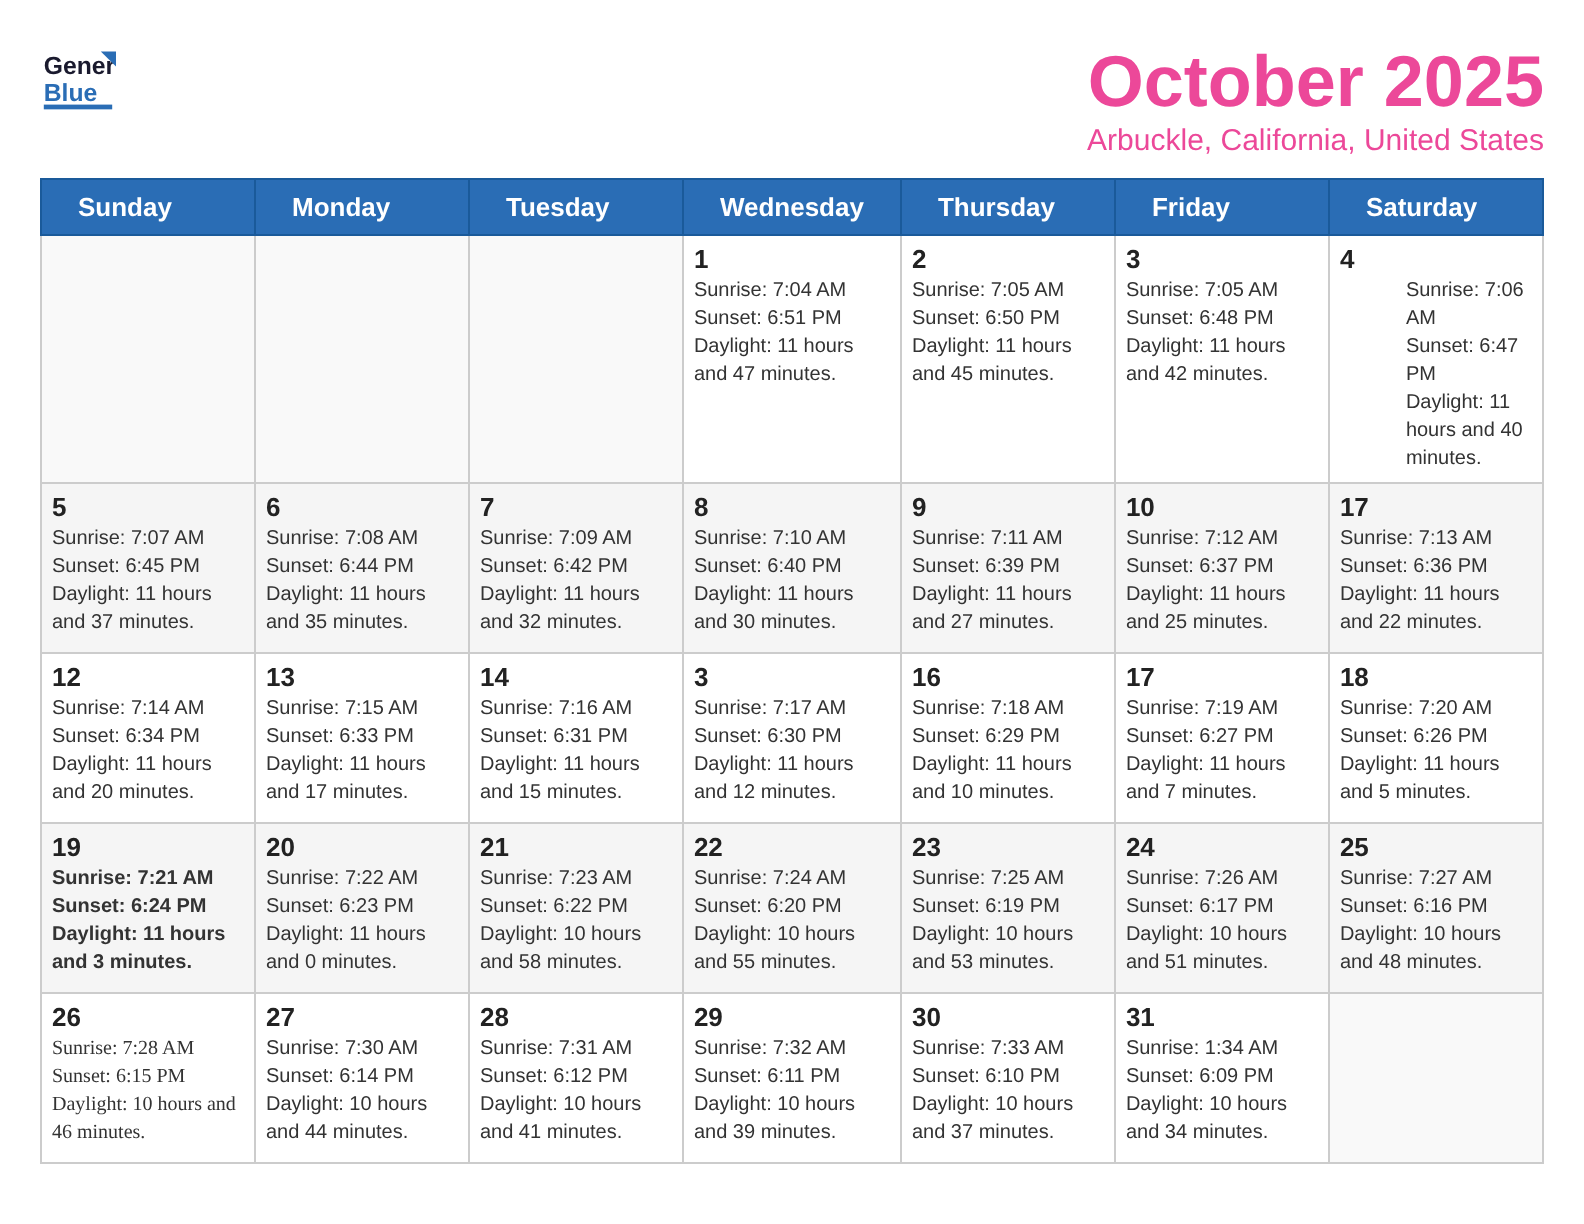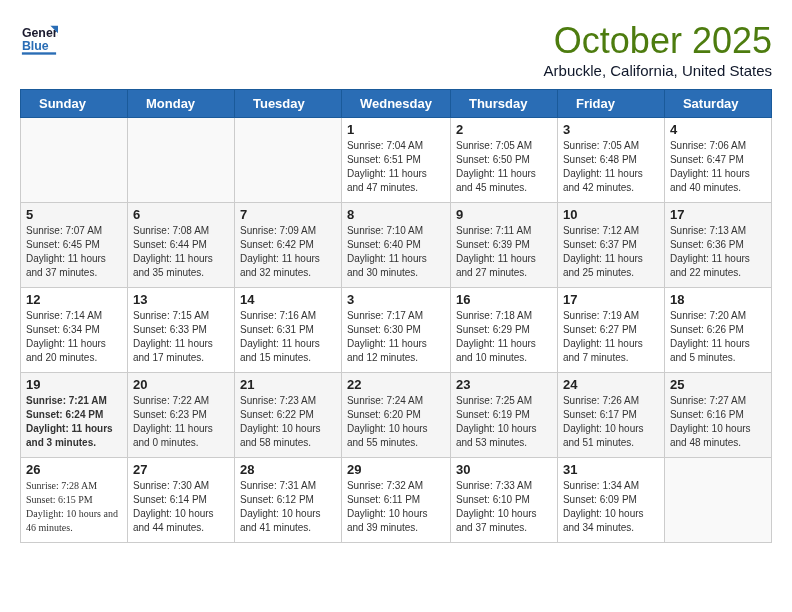--- a/index.html
+++ b/index.html
@@ -14,26 +14,26 @@
       display: flex;
       justify-content: space-between;
       align-items: flex-start;
       margin-bottom: 10px;
     }
     .title-section {
       text-align: right;
     }
     .month-title {
       font-size: 36px;
-      font-weight: normal;
-      color: #4d7c0f;
+      font-weight: bold;
+      color: #ec4899;
     }
     .location {
       font-size: 15px;
-      color: #0f172a;
+      color: #ec4899;
     }
     .calendar {
       width: 100%;
       border-collapse: collapse;
       border: 1px solid #ccc;
     }
     .calendar th {
       background: #2a6db5;
       color: #fff;
       text-align: left;
@@ -133,21 +133,21 @@
 Daylight: 11 hours and 45 minutes.</div>
         </td>
         <td>
           <div class="day-number">3</div>
           <div class="day-info" style="white-space: pre-line;">Sunrise: 7:05 AM
 Sunset: 6:48 PM
 Daylight: 11 hours and 42 minutes.</div>
         </td>
         <td>
           <div class="day-number">4</div>
-          <div class="day-info" style="white-space: pre-line;">Sunrise: 7:06 AM
+          <div class="day-info" style="white-space: pre-line; margin-left: 33px;">Sunrise: 7:06 AM
 Sunset: 6:47 PM
 Daylight: 11 hours and 40 minutes.</div>
         </td>
       </tr>
       <tr>
         <td>
           <div class="day-number">5</div>
           <div class="day-info" style="white-space: pre-line;">Sunrise: 7:07 AM
 Sunset: 6:45 PM
 Daylight: 11 hours and 37 minutes.</div>

